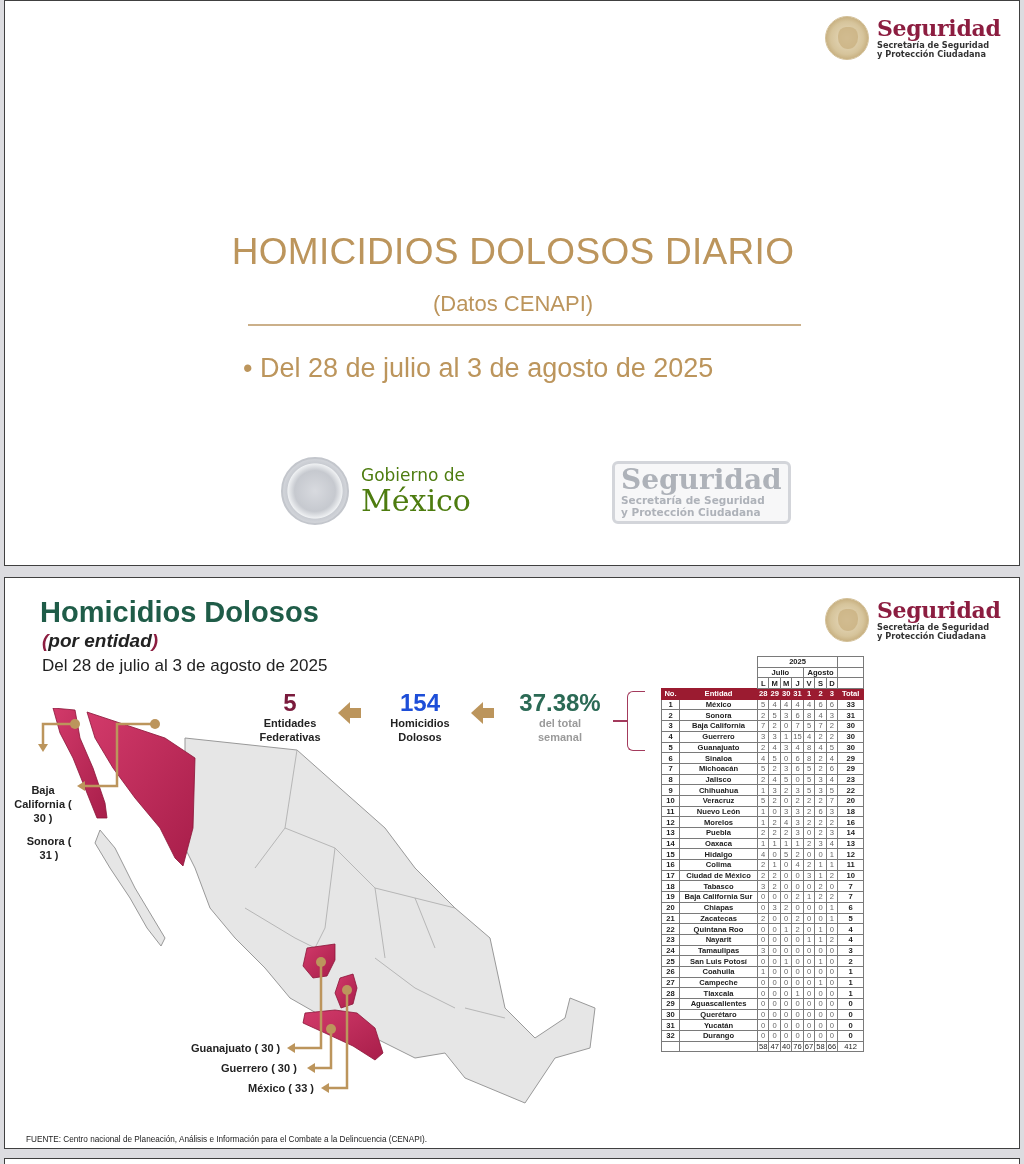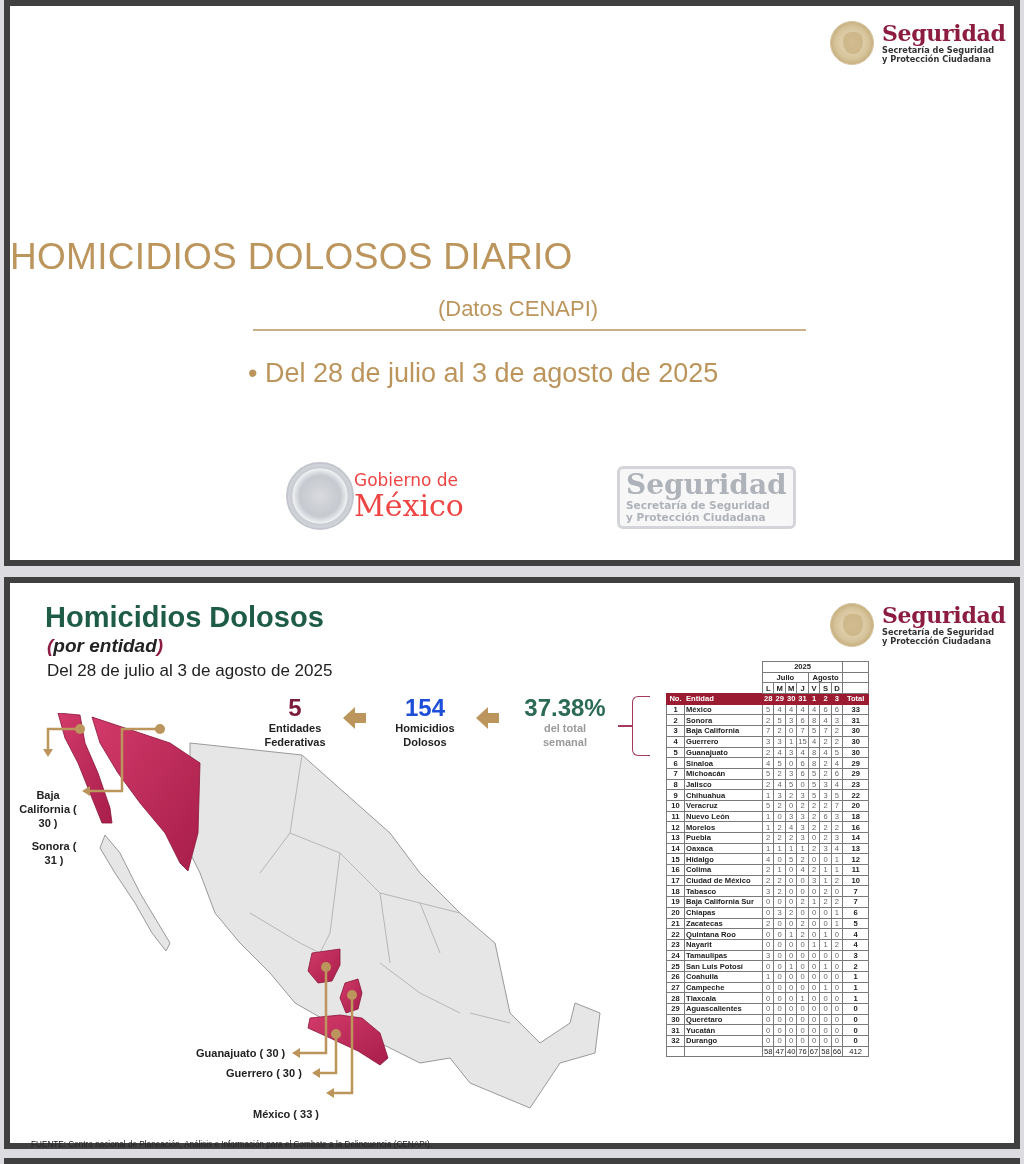--- a/index.html
+++ b/index.html
@@ -1,39 +1,39 @@
 <!DOCTYPE html>
 <html><head>
 <meta charset="utf-8">
 <style>
   * { box-sizing: border-box; margin: 0; padding: 0; }
   html, body { width: 1024px; height: 1164px; overflow: hidden; background: #dcdce0; font-family: "Liberation Sans", sans-serif; }
-  .slide { position: absolute; left: 4px; width: 1016px; background: #fff; border: 6px solid #404040; }
+  .slide { position: absolute; left: 4px; width: 1016px; background: #fff; border: 1px solid #404040; }
   #slide1 { top: 0; height: 566px; }
   #slide2 { top: 577px; height: 572px; }
   #slide3 { top: 1158px; height: 20px; }
 
   
   .logo { position: absolute; display: flex; align-items: center; }
   .seal { width: 44px; height: 44px; border-radius: 50%; background: radial-gradient(circle, #e9dcc0 0%, #d6c49b 55%, #c9b283 70%, #efe4cd 72%, #d9c7a0 100%); border: 1px solid #d2bf97; position: relative; }
   .seal::after { content: ""; position: absolute; left: 12px; top: 10px; width: 20px; height: 22px; border-radius: 40% 40% 50% 50%; background: #c7ae7c; opacity: .7; }
   .logo-text { margin-left: 8px; line-height: 1; }
   .logo-title { font-family: "DejaVu Serif", serif; font-weight: bold; color: #8c1d40; font-size: 22px; letter-spacing: -0.3px; }
   .logo-sub { font-family: "DejaVu Sans", sans-serif; font-weight: bold; color: #333; font-size: 8.2px; margin-top: 2px; line-height: 9px; }
   #logo1 { left: 820px; top: 15px; }
   #logo2 { left: 820px; top: 20px; }
 
   
-  .cover-title { position: absolute; left: 0; width: 1016px; top: 230px; text-align: left; color: #bc955c; font-size: 37px; letter-spacing: 0.3px; }
+  .cover-title { position: absolute; left: 0; width: 1016px; top: 230px; text-align: center; color: #bc955c; font-size: 37px; letter-spacing: 0.3px; }
   .cover-sub { position: absolute; left: 0; width: 1016px; top: 281px; text-align: center; color: #bc955c; font-size: 22px; margin-top: 9px; }
   .cover-rule { position: absolute; left: 243px; width: 553px; top: 323px; height: 2px; background: #cbb08a; }
   .cover-date { position: absolute; left: 238px; top: 352px; color: #bc955c; font-size: 27px; }
   .gob-logo { position: absolute; left: 276px; top: 456px; display: flex; align-items: center; }
   .gob-seal { width: 68px; height: 68px; border-radius: 50%; border: 2px solid #c3c6cc; background: radial-gradient(circle, #d8dadf 0%, #c6c9cf 45%, #eef0f2 60%, #c9ccd2 62%, #f1f2f4 100%); }
-  .gob-text { color: #ef4444; line-height: 1; }
+  .gob-text { margin-left: 12px; color: #4d7c0f; line-height: 1; }
   .gob-text .l1 { font-family: "DejaVu Sans", sans-serif; font-size: 17px; }
   .gob-text .l2 { font-family: "DejaVu Serif", serif; font-size: 30px; margin-top: 2px; }
   .seg-gray { position: absolute; left: 607px; top: 460px; border: 3px solid #d3d5da; border-radius: 6px; padding: 2px 6px 3px 6px; color: #aeb2b9; line-height: 1; background: #f7f7f8; }
   .seg-gray .t { font-family: "DejaVu Serif", serif; font-weight: bold; font-size: 28px; }
   .seg-gray .s { font-family: "DejaVu Sans", sans-serif; font-weight: bold; font-size: 10.5px; line-height: 12px; }
 
   
   .s2-title { position: absolute; left: 35px; top: 18px; color: #1f5c48; font-weight: bold; font-size: 29px; }
   .s2-sub { position: absolute; left: 37px; top: 52px; font-weight: bold; font-size: 19px; color: #222; font-style: italic; }
   .s2-sub .par { color: #8c1d40; }
@@ -58,21 +58,21 @@
   .brace-tick { position: absolute; left: 608px; top: 142px; width: 14px; height: 1.5px; background: #a33a5c; }
 
   
   #map { position: absolute; left: 30px; top: 130px; width: 580px; height: 400px; }
   .callout { position: absolute; font-weight: bold; font-size: 11px; color: #222; text-align: center; line-height: 14px; }
 
   
   #tbl { position: absolute; left: 656px; top: 78px; border-collapse: collapse; font-size: 7.6px; }
   #tbl td { border: 0.8px solid #7a7a7a; height: 10.7px; padding: 0 1px; text-align: center; color: #666; line-height: 9px; }
   #tbl td.no { width: 18px; color: #222; font-weight: bold; }
-  #tbl td.ent { width: 78px; text-align: left; color: #222; font-weight: bold; }
+  #tbl td.ent { width: 78px; text-align: center; color: #222; font-weight: bold; }
   #tbl td.v { width: 10.9px; }
   #tbl td.tot { width: 26px; color: #222; font-weight: bold; }
   #tbl tr.hdr td { background: #9b1b30; color: #fff; font-weight: bold; border-color: #9b1b30; }
   #tbl tr.yr td, #tbl tr.mo td, #tbl tr.dw td { color: #222; font-weight: bold; }
   #tbl tr.yr td.y { font-weight: bold; }
   #tbl tr.dw td { font-weight: bold; }
   #tbl td.blank { border: none; }
   #tbl tr.foot td { color: #222; font-weight: normal; }
 
   .fuente { position: absolute; left: 21px; top: 557px; font-size: 8.2px; color: #222; }
@@ -202,21 +202,21 @@
     <div>Baja</div>
       <div>California (</div>
       <div>30 )</div>
   </div>
   <div class="callout" style="left:12px;top:256px;width:64px;">
     <div>Sonora (</div>
       <div>31 )</div>
   </div>
   <div class="callout" style="left:186px;top:463px;">Guanajuato ( 30 )</div>
   <div class="callout" style="left:216px;top:483px;">Guerrero ( 30 )</div>
-  <div class="callout" style="left:243px;top:524px;">México ( 33 )</div>
+  <div class="callout" style="left:243px;top:503px;">México ( 33 )</div>
 
   <table id="tbl">
     <tbody id="tbody">
         <tr class="yr">
           <td class="blank"></td>
           <td class="blank"></td>
           <td class="y" colspan="7">2025</td>
           <td></td>
         </tr>
         <tr class="mo">

